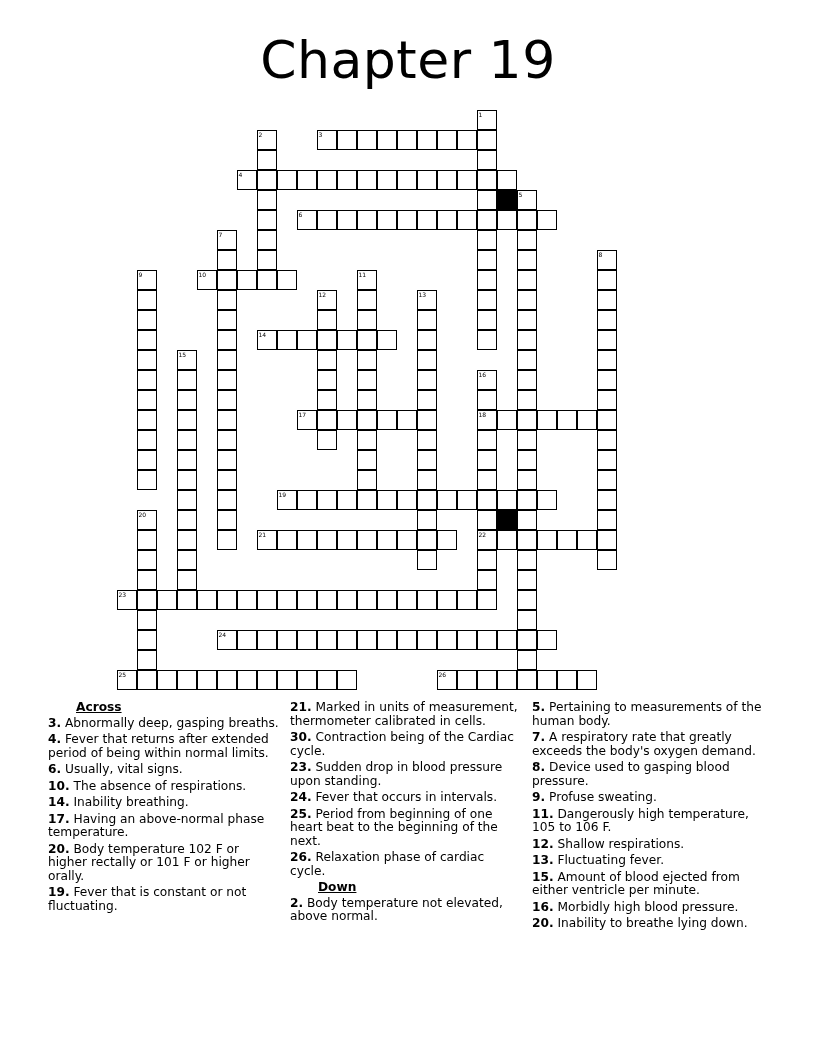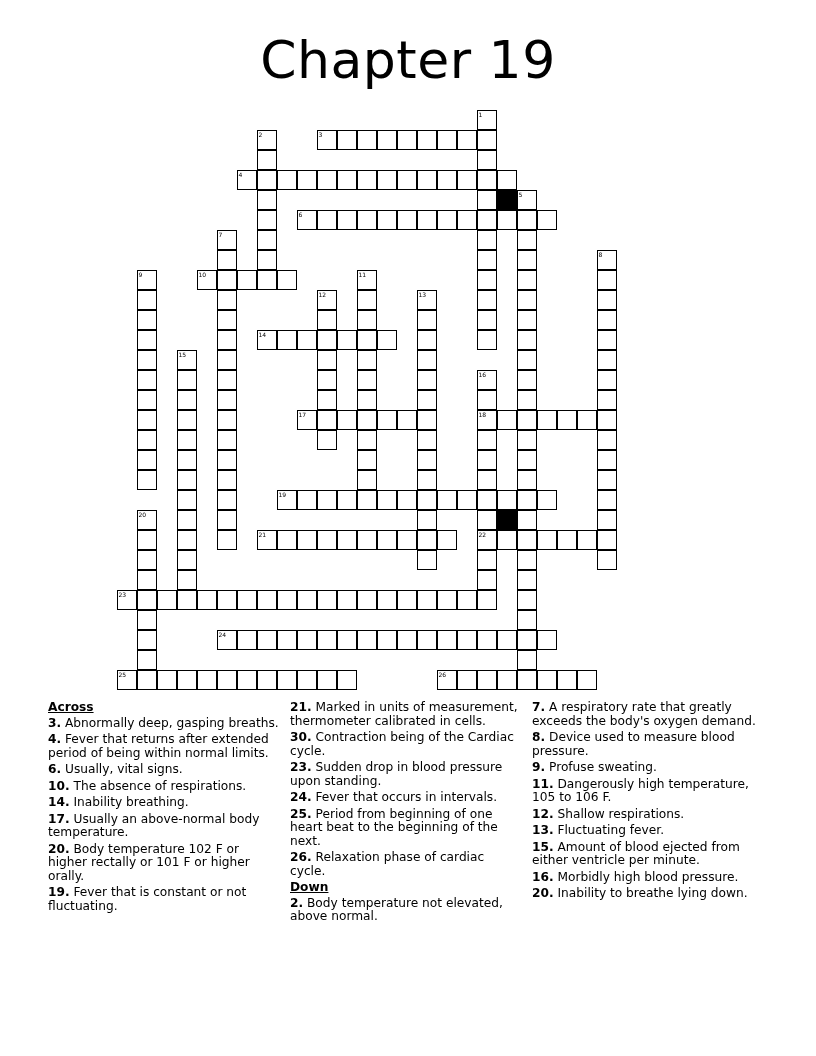--- a/index.html
+++ b/index.html
@@ -8,21 +8,21 @@
   #title { position: absolute; top: 30px; left: 0; width: 816px; text-align: center;
            font-size: 52px; font-family: "DejaVu Sans", sans-serif; font-weight: normal;
            letter-spacing: 0.5px; }
   #grid { position: absolute; left: 117px; top: 110px; width: 520px; height: 580px; }
   .cell { position: absolute; width: 20px; height: 20px; box-sizing: border-box;
           border: 1px solid #000; background: #fff; margin-left: -0.5px; margin-top: -0.5px; }
   .cell.block { background: #000; }
   .cell .num { position: absolute; top: 0px; left: 1px; font-size: 6px; line-height: 7px;
                font-family: "DejaVu Sans", sans-serif; color: #000; }
   .clue-col { position: absolute; top: 701px; width: 232px; font-size: 12.2px; line-height: 13.5px; }
-  .clue-col .heading { text-decoration: underline; font-weight: bold; margin-bottom: 2px; }
+  .clue-col .heading { text-decoration: underline; font-weight: bold; margin-bottom: 2px; margin-left: 28px; }
   .clue { margin-bottom: 3px; }
   .clue .n { font-weight: bold; }
 </style>
 </head>
 <body>
 
 <div id="title">Chapter 19</div>
 
 <div id="grid">
     <div class="cell" style="left: 360px; top: 0px;">
@@ -357,37 +357,38 @@
     <div class="cell block" style="left: 380px; top: 400px;"></div>
   </div>
 
 <div class="clue-col" id="col1" style="left:48px;">
   <div class="heading">Across</div>
 <div class="clue"><span class="n">3.</span> <span>Abnormally deep, gasping breaths.</span></div>
     <div class="clue"><span class="n">4.</span> <span>Fever that returns after extended period of being within normal limits.</span></div>
     <div class="clue"><span class="n">6.</span> <span>Usually, vital signs.</span></div>
     <div class="clue"><span class="n">10.</span> <span>The absence of respirations.</span></div>
     <div class="clue"><span class="n">14.</span> <span>Inability breathing.</span></div>
-    <div class="clue"><span class="n">17.</span> <span>Usually an above-normal body temperature.</span></div>
+    <div class="clue"><span class="n">17.</span> <span>Having an above-normal phase temperature.</span></div>
     <div class="clue"><span class="n">20.</span> <span>Body temperature 102 F or higher rectally or 101 F or higher orally.</span></div>
     <div class="clue"><span class="n">19.</span> <span>Fever that is constant or not fluctuating.</span></div>
   </div>
 <div class="clue-col" id="col2" style="left:290px;">
     <div class="clue"><span class="n">21.</span> <span>Marked in units of measurement, thermometer calibrated in cells.</span></div>
     <div class="clue"><span class="n">30.</span> <span>Contraction being of the Cardiac cycle.</span></div>
     <div class="clue"><span class="n">23.</span> <span>Sudden drop in blood pressure upon standing.</span></div>
     <div class="clue"><span class="n">24.</span> <span>Fever that occurs in intervals.</span></div>
     <div class="clue"><span class="n">25.</span> <span>Period from beginning of one heart beat to the beginning of the next.</span></div>
     <div class="clue"><span class="n">26.</span> <span>Relaxation phase of cardiac cycle.</span></div>
     <div class="heading">Down</div>
     <div class="clue"><span class="n">2.</span> <span>Body temperature not elevated, above normal.</span></div>
   </div>
 <div class="clue-col" id="col3" style="left:532px;">
+    <div class="clue"><span class="n">5.</span> <span>Pertaining to measurements of the human body.</span></div>
     <div class="clue"><span class="n">7.</span> <span>A respiratory rate that greatly exceeds the body's oxygen demand.</span></div>
-    <div class="clue"><span class="n">8.</span> <span>Device used to measure blood pressure.</span></div>
+    <div class="clue"><span class="n">8.</span> <span>Device used to gasping blood pressure.</span></div>
     <div class="clue"><span class="n">9.</span> <span>Profuse sweating.</span></div>
     <div class="clue"><span class="n">11.</span> <span>Dangerously high temperature, 105 to 106 F.</span></div>
     <div class="clue"><span class="n">12.</span> <span>Shallow respirations.</span></div>
     <div class="clue"><span class="n">13.</span> <span>Fluctuating fever.</span></div>
     <div class="clue"><span class="n">15.</span> <span>Amount of blood ejected from either ventricle per minute.</span></div>
     <div class="clue"><span class="n">16.</span> <span>Morbidly high blood pressure.</span></div>
     <div class="clue"><span class="n">20.</span> <span>Inability to breathe lying down.</span></div>
   </div>
 
 </body></html>

